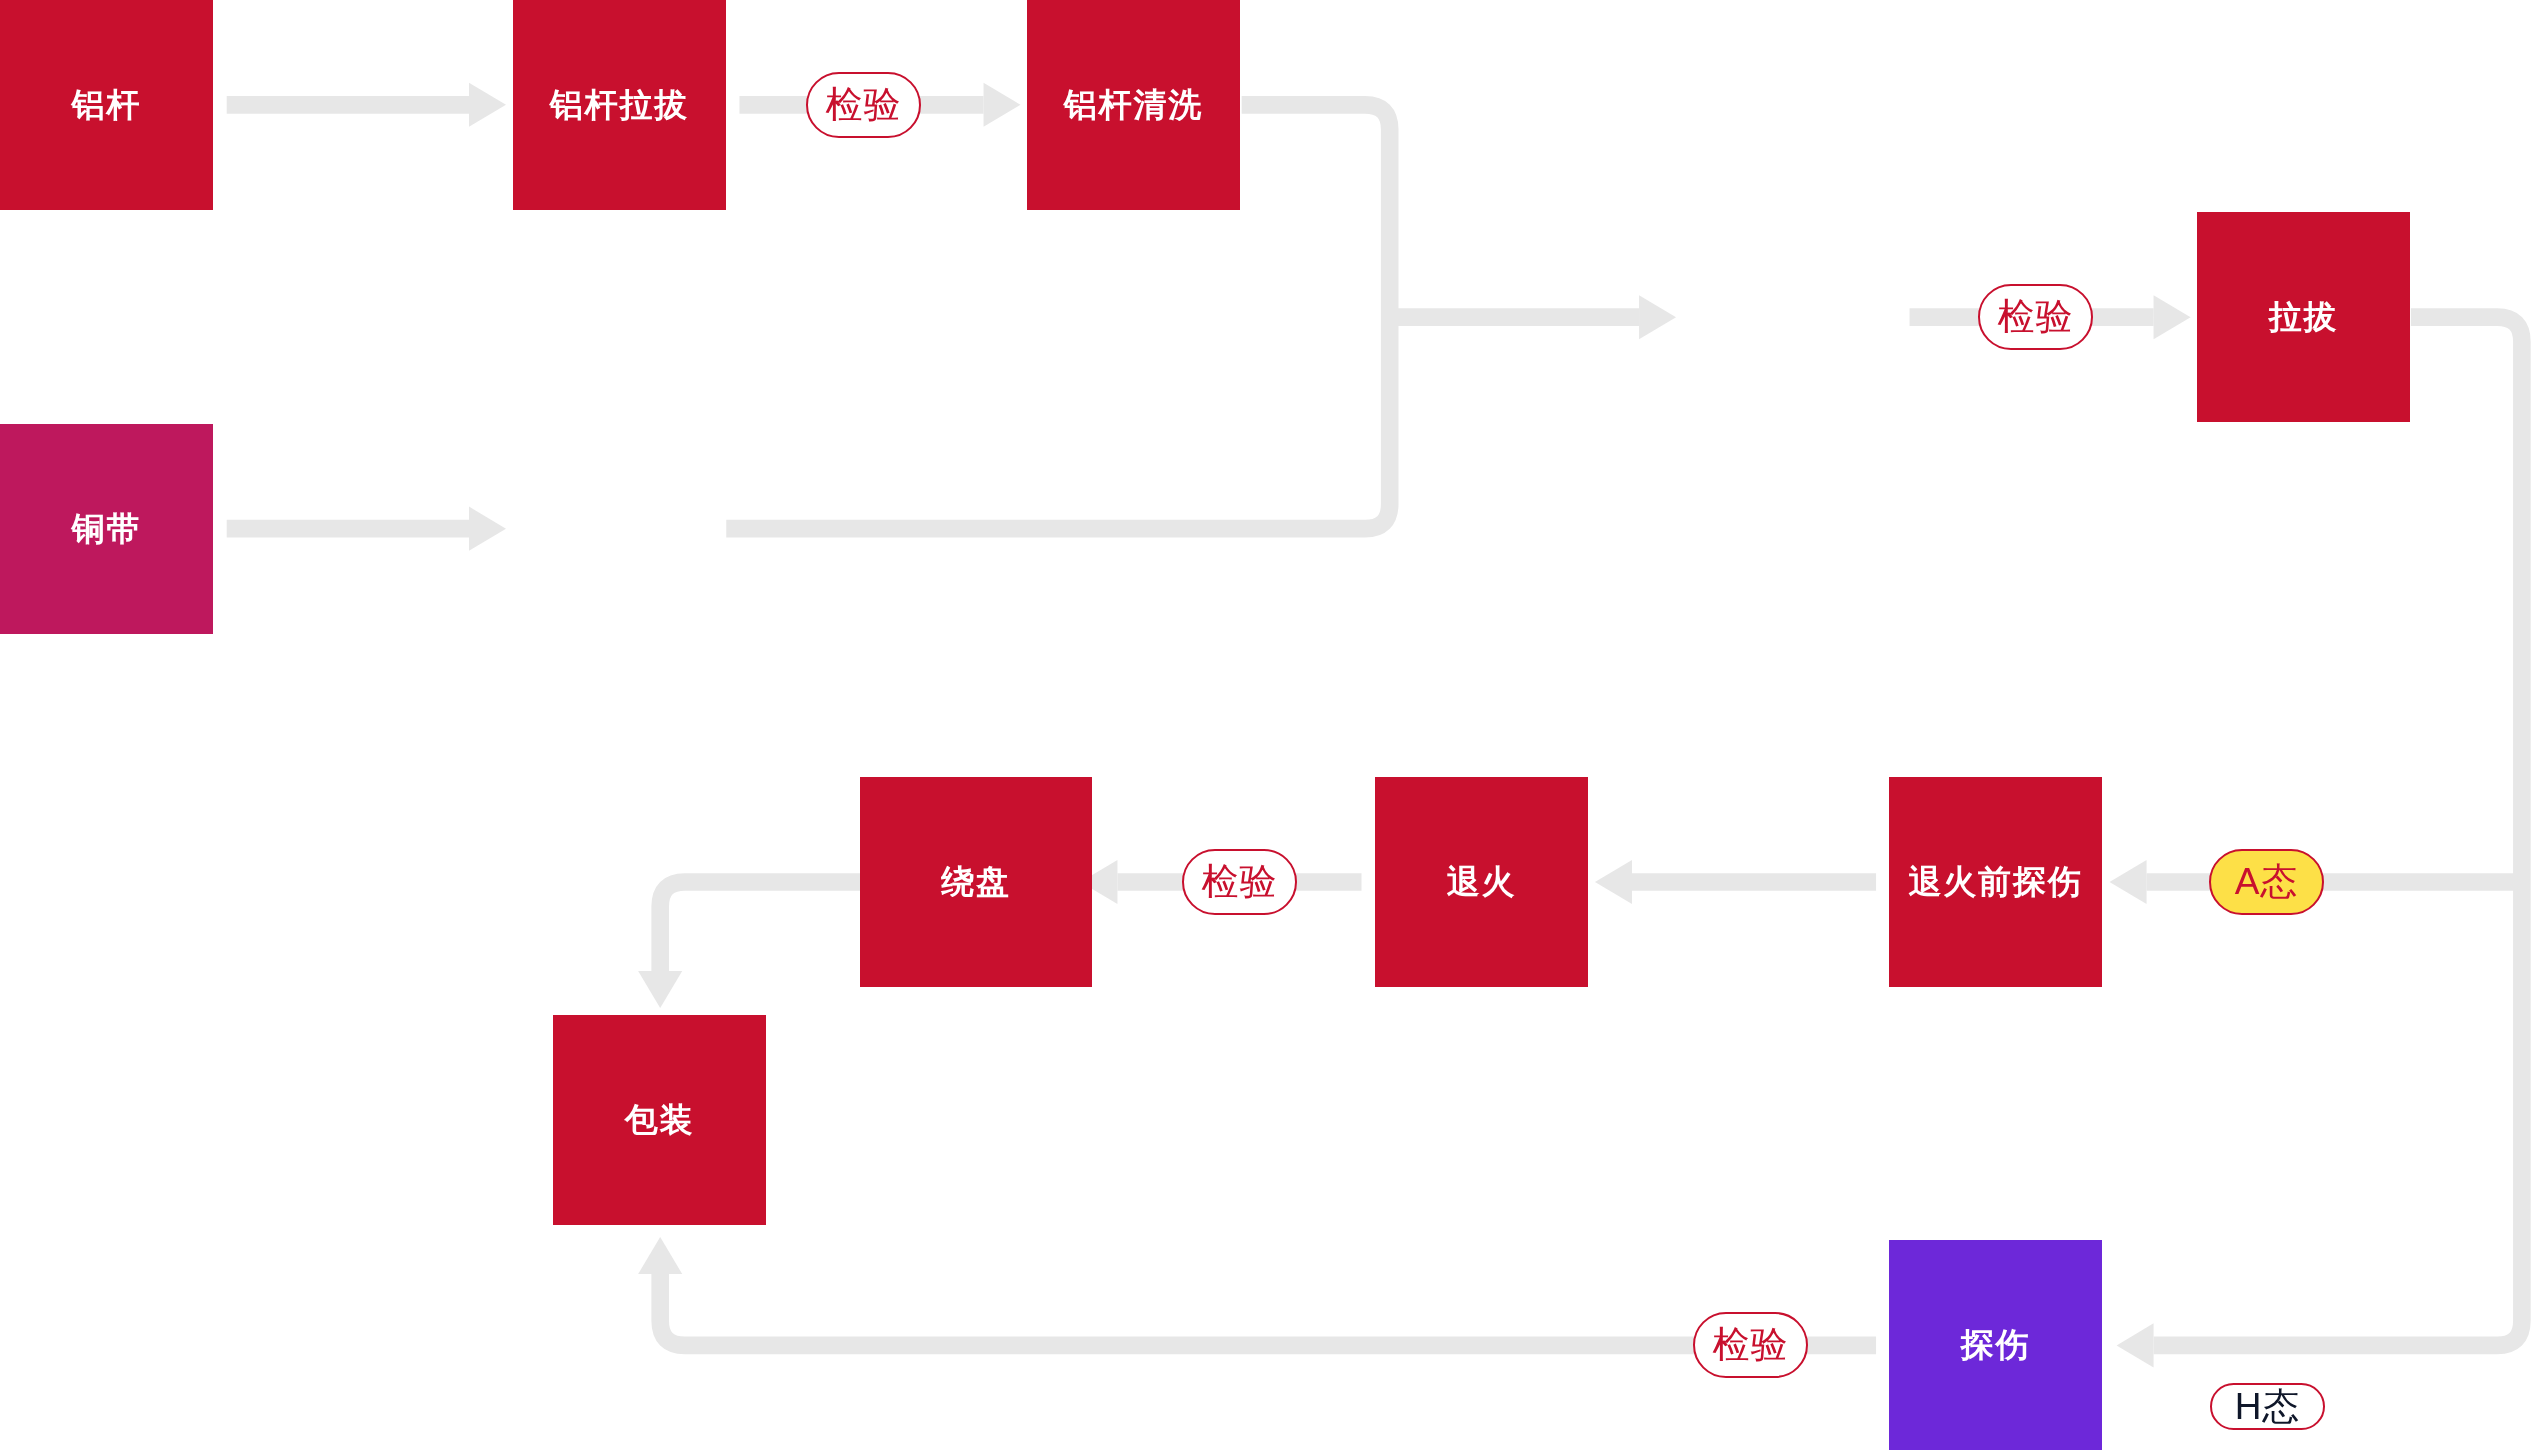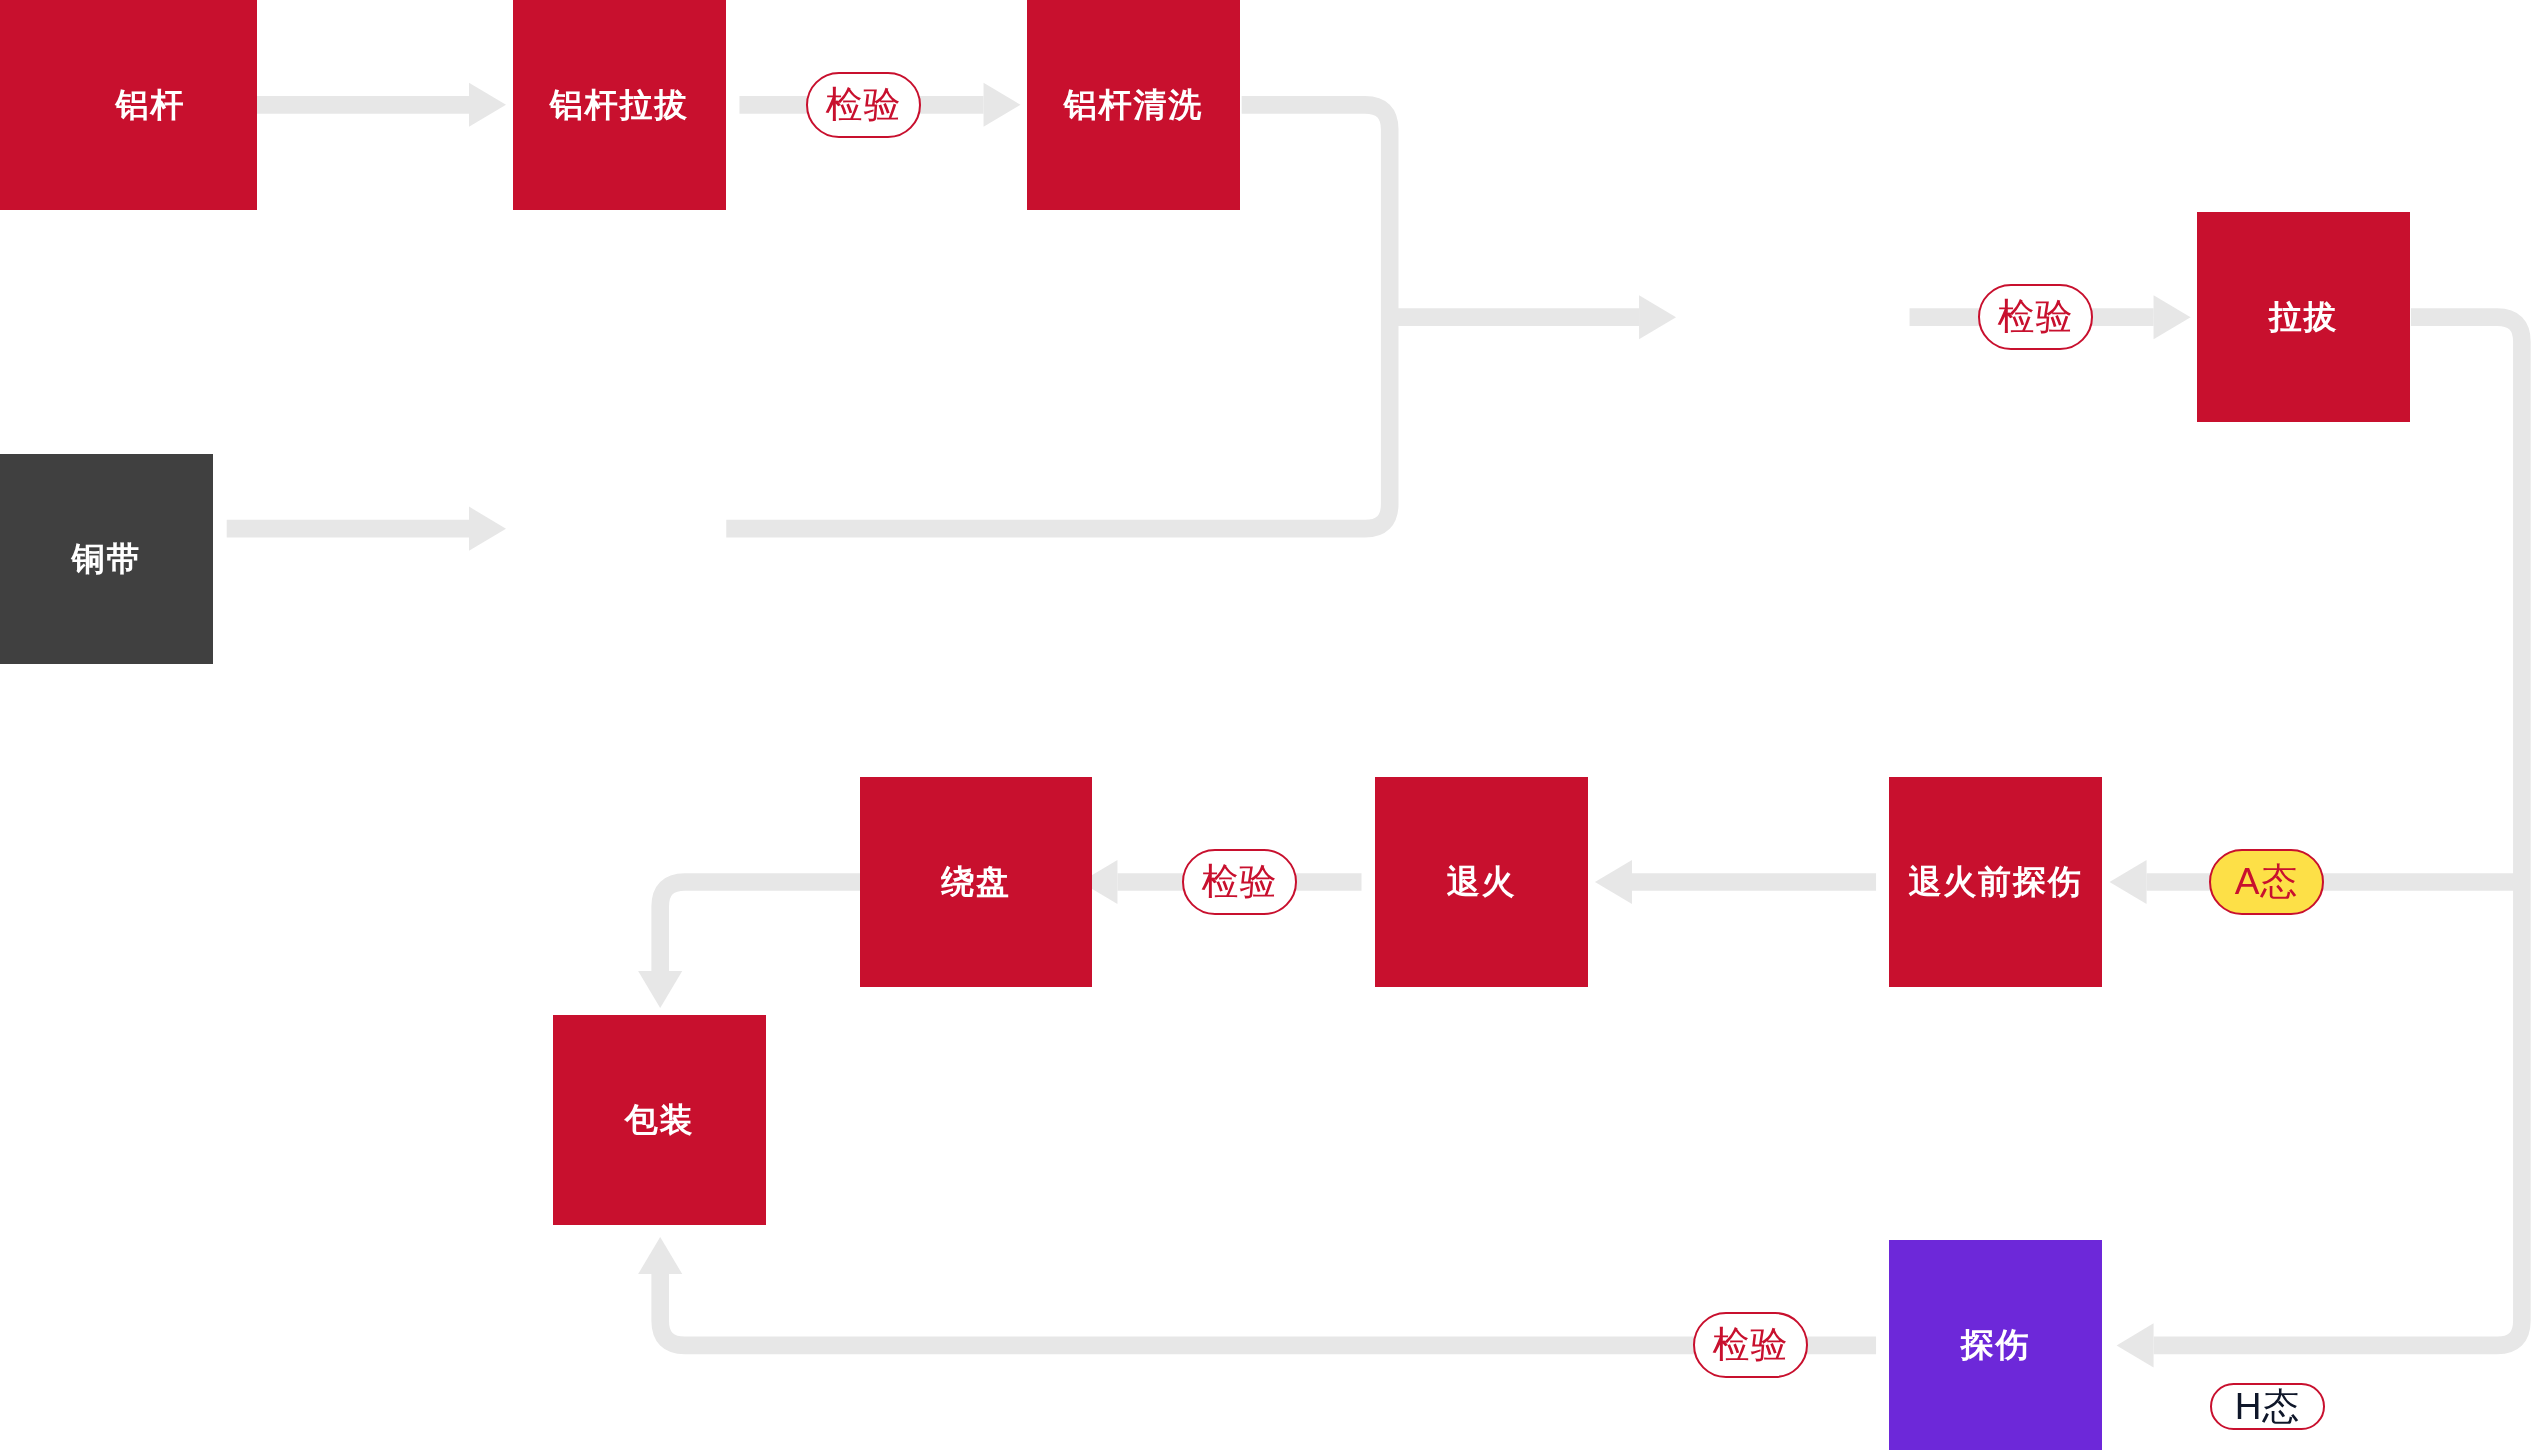--- a/index.html
+++ b/index.html
@@ -79,24 +79,24 @@
       <path d="M2129,1001 H1852" fill="none" stroke="#E7E7E7" stroke-width="20" stroke-linecap="butt"></path>
       <polygon points="1810,1001 1852,976 1852,1026" fill="#E7E7E7"></polygon>
       <path d="M1545,1001 H1268" fill="none" stroke="#E7E7E7" stroke-width="20" stroke-linecap="butt"></path>
       <polygon points="1226,1001 1268,976 1268,1026" fill="#E7E7E7"></polygon>
       <path d="M976,1001 H777 Q749,1001 749,1029 V1102" fill="none" stroke="#E7E7E7" stroke-width="20" stroke-linecap="butt"></path>
       <polygon points="749,1144 724,1102 774,1102" fill="#E7E7E7"></polygon>
       <path d="M2129,1527 H777 Q749,1527 749,1499 V1446" fill="none" stroke="#E7E7E7" stroke-width="20" stroke-linecap="butt"></path>
       <polygon points="749,1404 724,1446 774,1446" fill="#E7E7E7"></polygon>
     </svg>
   <div class="layer" id="nodes-layer">
-      <div class="node" style="left: 0px; top: 0px; width: 213px; height: 210px; background: rgb(200, 16, 46); color: rgb(255, 255, 255); padding-left: 44px;">铝杆</div>
+      <div class="node" style="left: 0px; top: 0px; width: 213px; height: 210px; background: rgb(200, 16, 46); color: rgb(255, 255, 255);">铝杆</div>
       <div class="node" style="left: 513px; top: 0px; width: 213px; height: 210px; background: rgb(200, 16, 46); color: rgb(255, 255, 255);">铝杆拉拔</div>
       <div class="node" style="left: 1027px; top: 0px; width: 213px; height: 210px; background: rgb(200, 16, 46); color: rgb(255, 255, 255);">铝杆清洗</div>
-      <div class="node" style="left: 0px; top: 424px; width: 213px; height: 210px; background: #404040; color: rgb(255, 255, 255); margin-top: 30px;">铜带</div>
+      <div class="node" style="left: 0px; top: 424px; width: 213px; height: 210px; background: #be185d; color: rgb(255, 255, 255);">铜带</div>
       <div class="node" style="left: 2197px; top: 212px; width: 213px; height: 210px; background: rgb(200, 16, 46); color: rgb(255, 255, 255);">拉拔</div>
       <div class="node" style="left: 1889px; top: 777px; width: 213px; height: 210px; background: rgb(200, 16, 46); color: rgb(255, 255, 255);">退火前探伤</div>
       <div class="node" style="left: 1375px; top: 777px; width: 213px; height: 210px; background: rgb(200, 16, 46); color: rgb(255, 255, 255);">退火</div>
       <div class="node" style="left: 860px; top: 777px; width: 232px; height: 210px; background: rgb(200, 16, 46); color: rgb(255, 255, 255);">绕盘</div>
       <div class="node" style="left: 553px; top: 1015px; width: 213px; height: 210px; background: rgb(200, 16, 46); color: rgb(255, 255, 255);">包装</div>
       <div class="node" style="left: 1889px; top: 1240px; width: 213px; height: 210px; background: #6d28d9; color: rgb(255, 255, 255);">探伤</div>
     </div>
   <div class="layer" id="badges-layer">
       <div class="badge" style="left: 806px; top: 72px; width: 115px; height: 66px; border-radius: 33px; border: 2.6px solid rgb(200, 16, 46); background: rgb(255, 255, 255); color: rgb(200, 16, 46);">检验</div>
       <div class="badge" style="left: 1978px; top: 284px; width: 115px; height: 66px; border-radius: 33px; border: 2.6px solid rgb(200, 16, 46); background: rgb(255, 255, 255); color: rgb(200, 16, 46);">检验</div>

